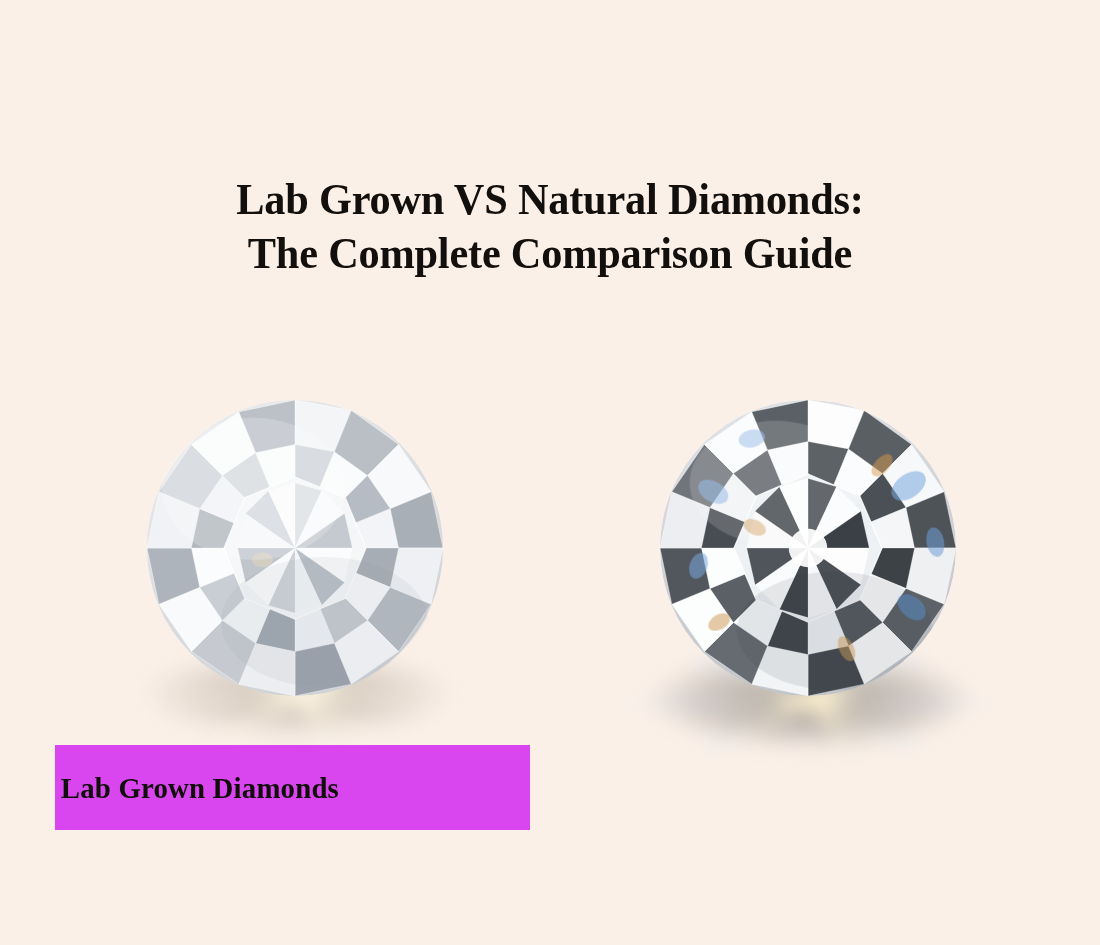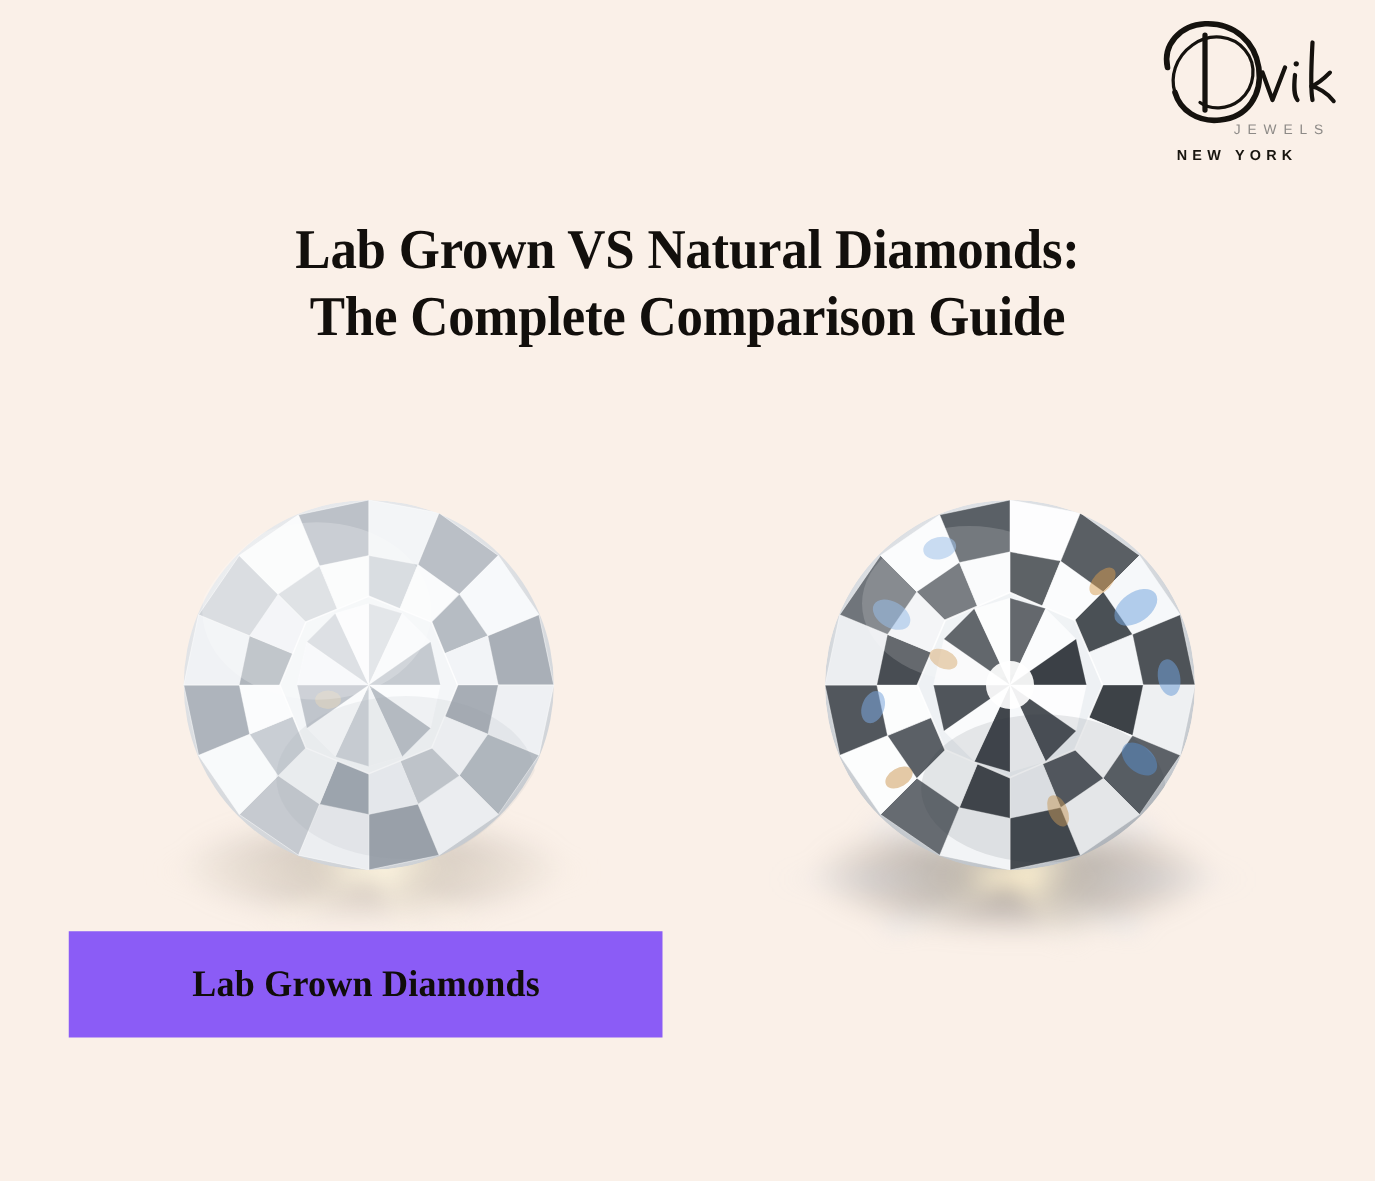--- a/index.html
+++ b/index.html
@@ -107,63 +107,41 @@
     border-radius:50%;
     overflow:hidden;
     z-index:2;
   }
   .gem svg { display:block; width:100%; height:100%; }
 
   
   .caption {
     position:absolute;
     height:85px;
-    background:#8b5cf6;
+    background:#d946ef;
     display:flex;
     align-items:center;
-    justify-content:center;
     z-index:3;
   }
   .caption.left  { left:55px;  top:745px; width:475px; }
   .caption.right { left:570px; top:745px; width:475px; }
   .caption span {
     font-family:"Liberation Serif", serif;
     font-weight:700;
     font-size:30px;
     color:#100d0a;
     letter-spacing:0.2px;
     transform:scaleX(0.96);
   }
 </style>
 </head>
 <body>
 
 <div class="poster">
 
-  <div class="brand">
-    <svg class="brand-script" viewBox="0 0 170 92">
-      <g fill="none" stroke="#15120e" stroke-linecap="round" stroke-linejoin="round">
-
-        <path d="M22 44 C18 26 32 10 52 9 C76 8 92 24 95 44 C98 66 86 84 64 86 C46 88 32 78 28 64" stroke-width="4.5"></path>
-        <path d="M28 64 C24 52 28 36 42 26 C56 16 74 18 84 30 C94 42 92 60 80 70 C70 78 56 78 48 72" stroke-width="2.6"></path>
-
-        <path d="M52 18 L52 78" stroke-width="4.2"></path>
-
-        <path d="M98 48 L106 70 L116 44" stroke-width="3.4"></path>
-
-        <path d="M124 50 C123 60 123 66 126 70" stroke-width="3.4"></path>
-        <circle cx="125" cy="41" r="2.1" fill="#15120e" stroke="none"></circle>
-
-        <path d="M138 24 C137 44 136 60 138 70" stroke-width="3.4"></path>
-        <path d="M152 48 C146 54 140 58 137 59 C142 60 150 64 155 71" stroke-width="3.2"></path>
-      </g>
-    </svg>
-    <div class="brand-jewels">JEWELS</div>
-    <div class="brand-city">NEW YORK</div>
-  </div>
 
   <h1 class="headline">
     <span class="ln">Lab Grown VS Natural Diamonds:</span>
     <span class="ln">The Complete Comparison Guide</span>
   </h1>
 
   <div class="stage">
 
     <div class="shadow left">
       <div class="rays">

